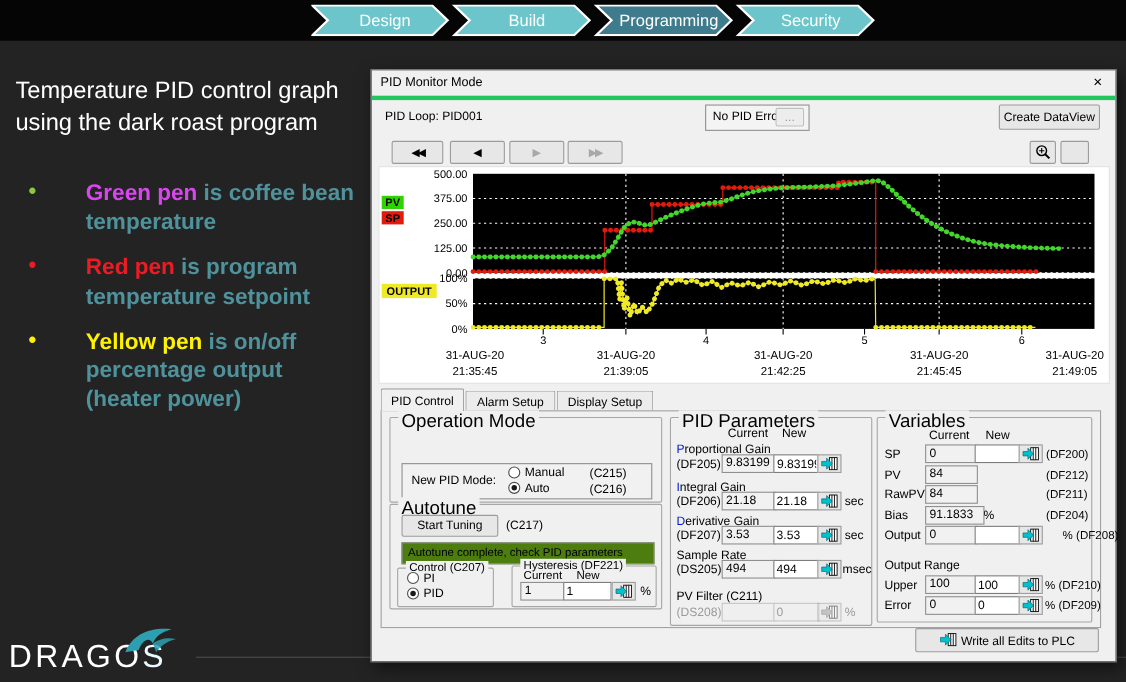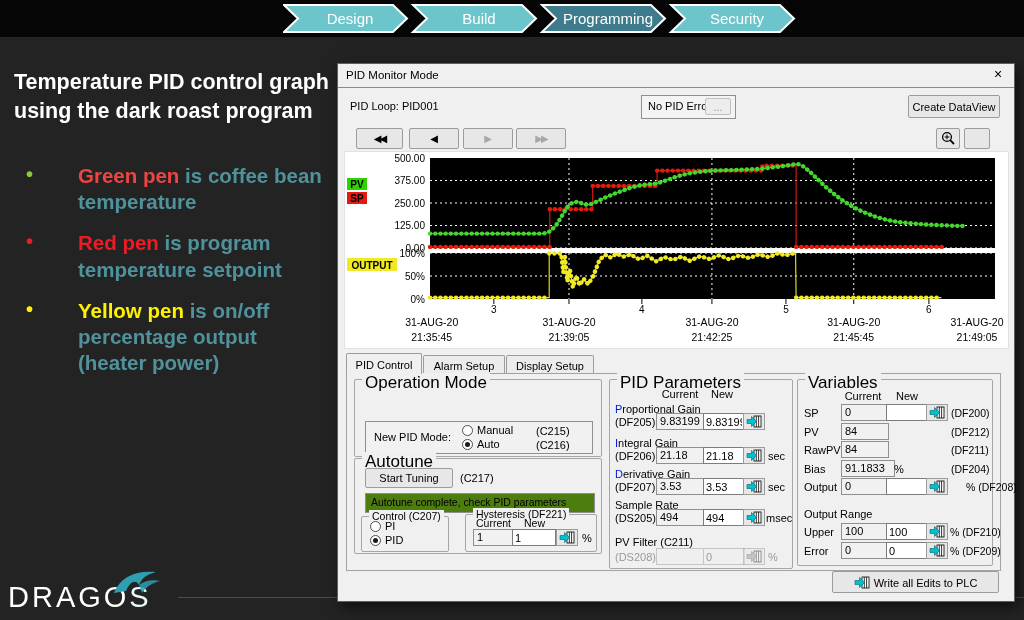--- a/index.html
+++ b/index.html
@@ -2,33 +2,33 @@
 <html><head>
 <meta charset="utf-8">
 <style>
   html,body{margin:0;padding:0}
   body{width:1024px;height:620px;overflow:hidden;background:#232323;font-family:"Liberation Sans",sans-serif}
   .stage{position:absolute;left:0;top:0;width:1024px;height:620px}
   .a{position:absolute}
   .topband{position:absolute;left:0;top:0;width:1024px;height:37px;background:#050505}
   .crumb-text{font-size:15px;fill:#ffffff;font-family:"Liberation Sans",sans-serif}
   
-  .slide-title{position:absolute;left:14px;top:68px;width:318px;color:#ffffff;font-size:21.5px;font-weight:bold;line-height:1.33}
+  .slide-title{position:absolute;left:14px;top:68px;width:318px;color:#ffffff;font-size:21.5px;font-weight:normal;line-height:1.33}
   .bullets{position:absolute;left:16px;top:163px;width:310px}
   .bullet{display:flex;margin-bottom:15px}
   .dot{width:62px;font-size:20px;font-weight:bold;padding-left:10px;box-sizing:border-box}
   .btext{width:248px;font-size:20.5px;font-weight:bold;line-height:1.28;color:#4f929b}
-  .lead-green{color:#ef4444}.lead-red{color:#ed1c24}.lead-yellow{color:#fff200}
+  .lead-green{color:#d946ef}.lead-red{color:#ed1c24}.lead-yellow{color:#fff200}
   .dot-green{color:#8dc63f}.dot-red{color:#ed1c24}.dot-yellow{color:#fff200}
   .logo{position:absolute;left:8px;top:581px;color:#fff;font-size:29px;letter-spacing:3px;font-weight:normal}
   .logo .s{color:#eafcff}
   .divider{position:absolute;left:178px;top:597px;width:846px;height:1px;background:#4c4c4c}
   
   .window{position:absolute;left:337px;top:63px;width:676px;height:537px;background:#f0f0f0;border:1px solid #5f5f5f;box-shadow:4px 5px 14px rgba(0,0,0,.6);font-size:11px;color:#000}
-  .titlebar{position:absolute;left:0;top:0;width:100%;height:23px;border-bottom:1px solid #22c55e}
+  .titlebar{position:absolute;left:0;top:0;width:100%;height:23px;border-bottom:4px solid #22c55e}
   .wtitle{position:absolute;left:8px;top:5px;font-size:11.5px}
   .wclose{position:absolute;right:8px;top:2px;width:16px;height:17px;font-size:14px;text-align:center;line-height:17px;cursor:default}
   .btn{position:absolute;background:#e7e7e7;border:1px solid #9c9c9c;border-radius:2px;font-size:11px;font-family:inherit;text-align:center;padding:0;color:#000}
   .sunken{position:absolute;background:#f4f4f4;border:1px solid #8f8f8f}
   .ro{position:absolute;background:#f1f1f1;border:1px solid #8f8f8f;font-size:11px;padding:1px 3px;white-space:nowrap;overflow:hidden}
   .rw{position:absolute;background:#ffffff;border:1px solid #7c7c7c;font-size:11px;font-family:inherit;padding:0 2px;box-sizing:content-box}
   .group{position:absolute;border:1px solid #a6a6a6;border-radius:2px}
   .glabel{position:absolute;top:-7px;left:7px;background:#f0f0f0;padding:0 3px;font-size:17px;white-space:nowrap}
   .glabel.sm{font-size:10.5px}
   .wbtn{position:absolute;width:22px;height:17px;background:#e7e7e7;border:1px solid #9c9c9c;padding:0}

